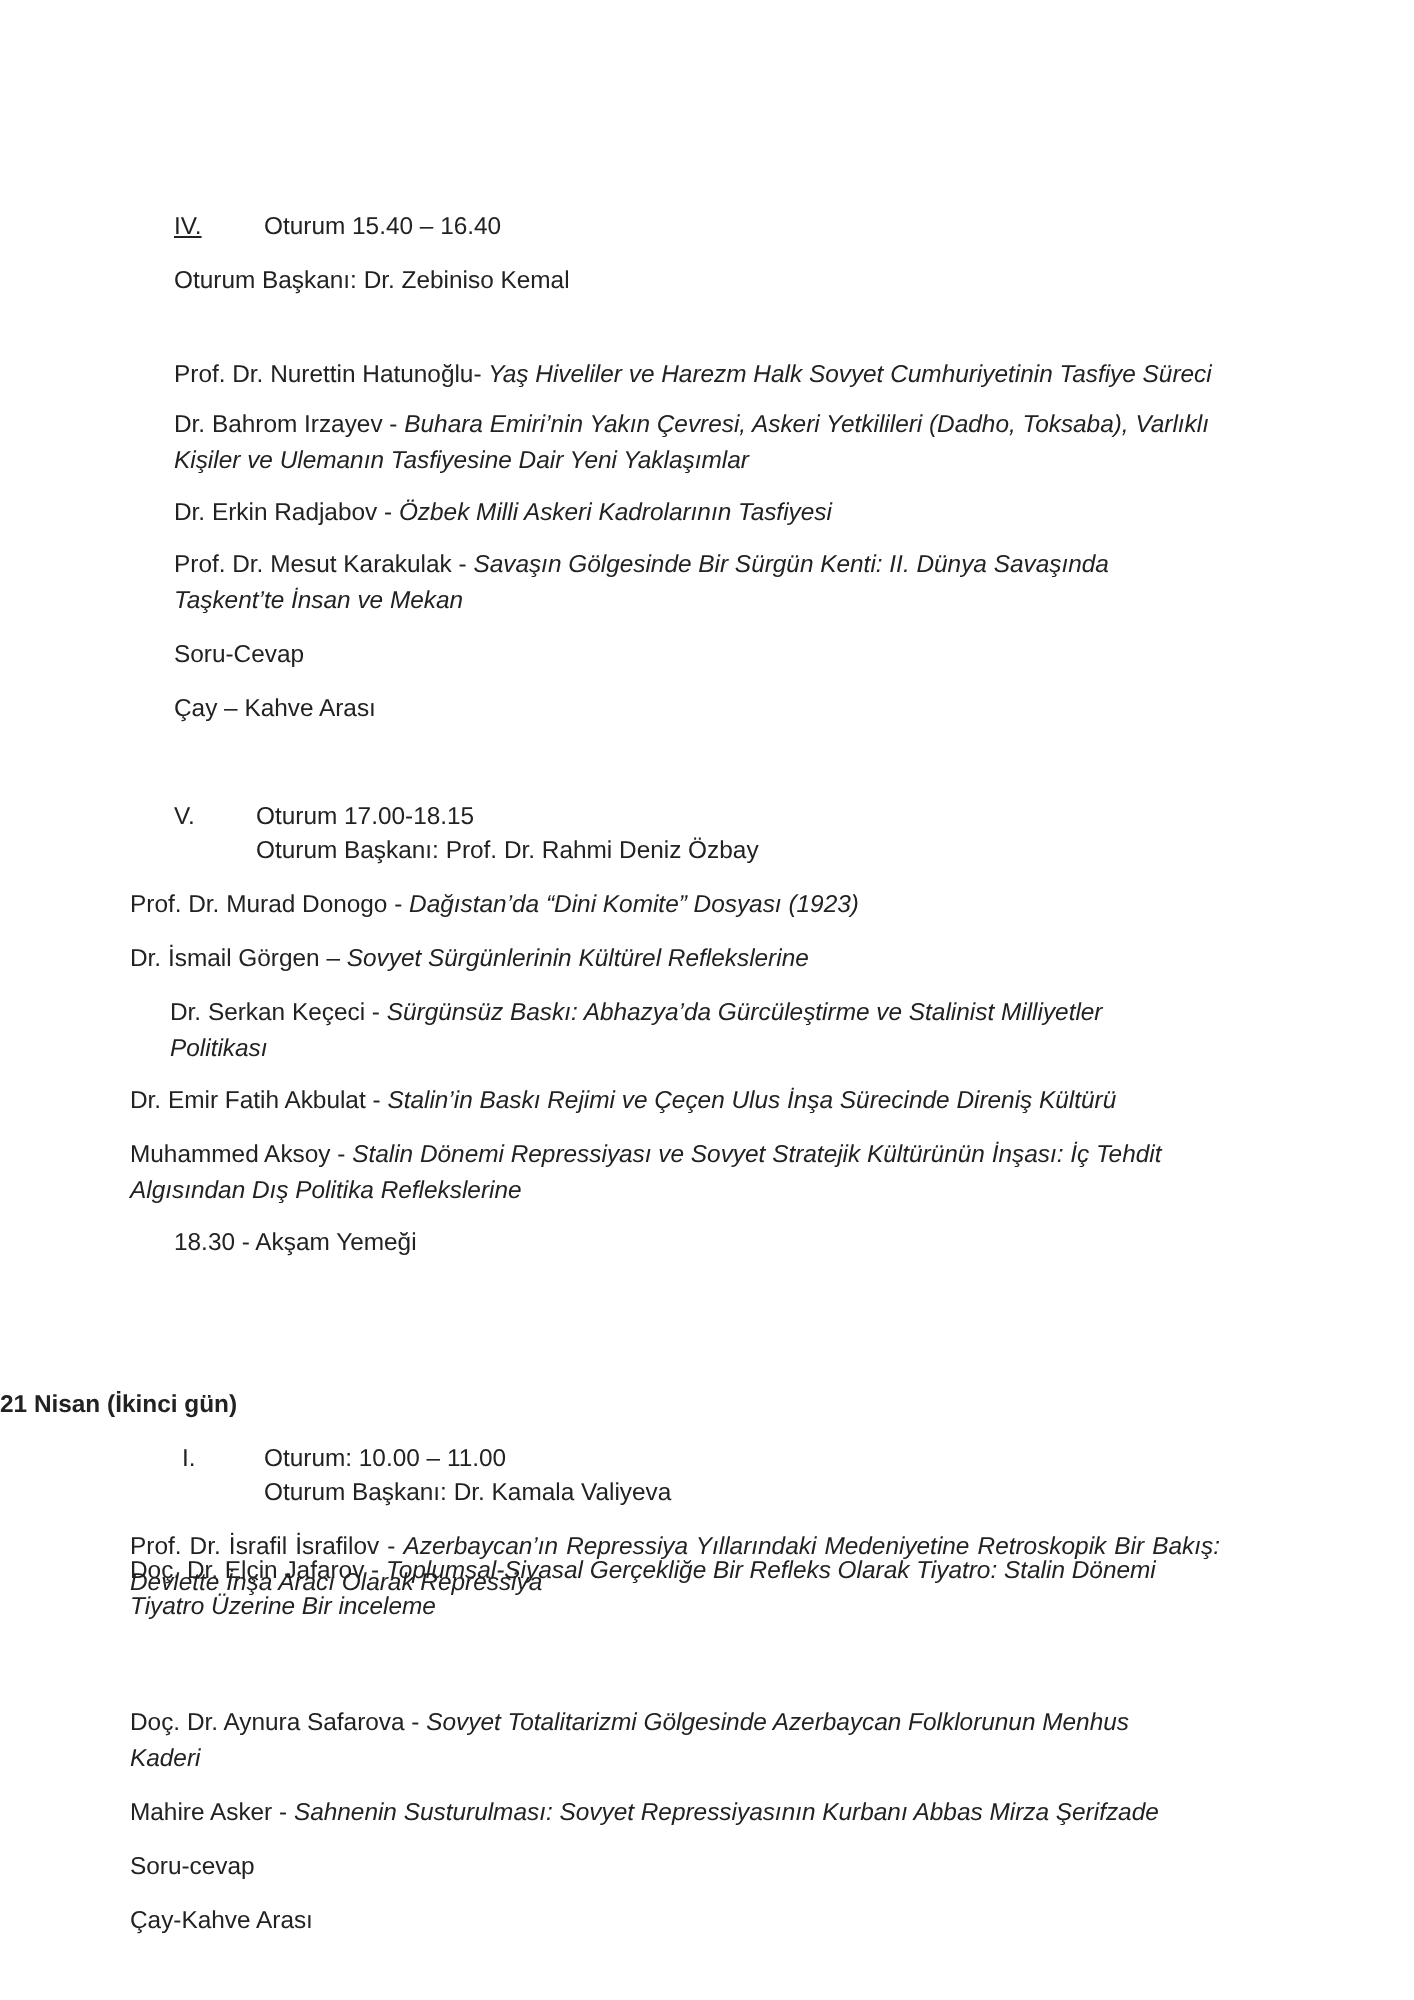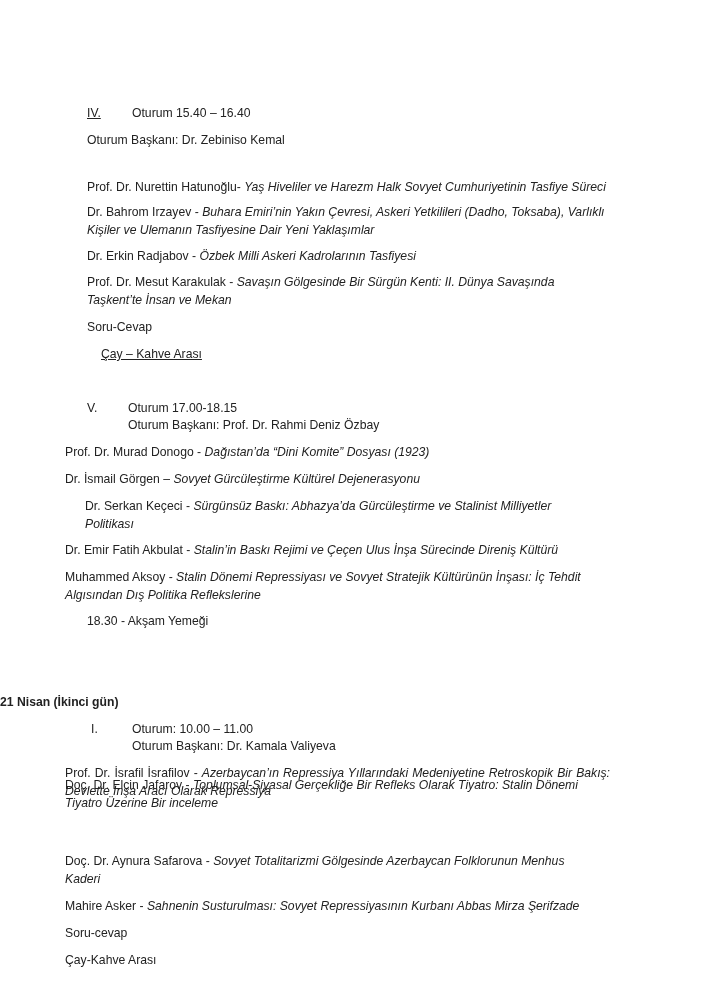--- a/index.html
+++ b/index.html
@@ -23,31 +23,31 @@
 <div class="blk" style="left:87px;top:203px;">
   <span>Dr. Bahrom Irzayev - </span><span class="it">Buhara Emiri’nin Yakın Çevresi, Askeri Yetkilileri (Dadho, Toksaba), Varlıklı Kişiler ve Ulemanın Tasfiyesine Dair Yeni Yaklaşımlar</span>
 </div>
 <div class="blk" style="left:87px;top:247px;">
   <span>Dr. Erkin Radjabov - </span><span class="it">Özbek Milli Askeri Kadrolarının Tasfiyesi</span>
 </div>
 <div class="blk" style="left:87px;top:273px;">
   <span>Prof. Dr. Mesut Karakulak - </span><span class="it">Savaşın Gölgesinde Bir Sürgün Kenti: II. Dünya Savaşında Taşkent’te İnsan ve Mekan</span>
 </div>
 <div class="ln" style="left:87px;top:318px;">Soru-Cevap</div>
-<div class="ln" style="left:101px;top:345px;text-decoration:underline;">Çay – Kahve Arası</div>
+<div class="ln" style="left:87px;top:345px;">Çay – Kahve Arası</div>
 
 <div class="ln" style="left:87px;top:399px;">V.</div>
 <div class="ln" style="left:128px;top:399px;">Oturum 17.00-18.15</div>
 <div class="ln" style="left:128px;top:416px;">Oturum Başkanı: Prof. Dr. Rahmi Deniz Özbay</div>
 
 <div class="blk" style="left:65px;top:443px;width:545px;">
   <span>Prof. Dr. Murad Donogo - </span><span class="it">Dağıstan’da “Dini Komite” Dosyası (1923)</span>
 </div>
 <div class="blk" style="left:65px;top:470px;width:545px;">
-  <span>Dr. İsmail Görgen – </span><span class="it">Sovyet Gürcüleştirme Kültürel Dejenerasyonu</span>
+  <span>Dr. İsmail Görgen – </span><span class="it">Sovyet Sürgünlerinin Kültürel Reflekslerine</span>
 </div>
 <div class="blk" style="left:65px;top:497px;width:500px;margin-left:20px;">
   <span>Dr. Serkan Keçeci - </span><span class="it">Sürgünsüz Baskı: Abhazya’da Gürcüleştirme ve Stalinist Milliyetler Politikası</span>
 </div>
 <div class="blk" style="left:65px;top:541px;width:560px;">
   <span>Dr. Emir Fatih Akbulat - </span><span class="it">Stalin’in Baskı Rejimi ve Çeçen Ulus İnşa Sürecinde Direniş Kültürü</span>
 </div>
 <div class="blk" style="left:65px;top:568px;width:520px;">
   <span>Muhammed Aksoy - </span><span class="it">Stalin Dönemi Repressiyası ve Sovyet Stratejik Kültürünün İnşası: İç Tehdit Algısından Dış Politika Reflekslerine</span>
 </div>

